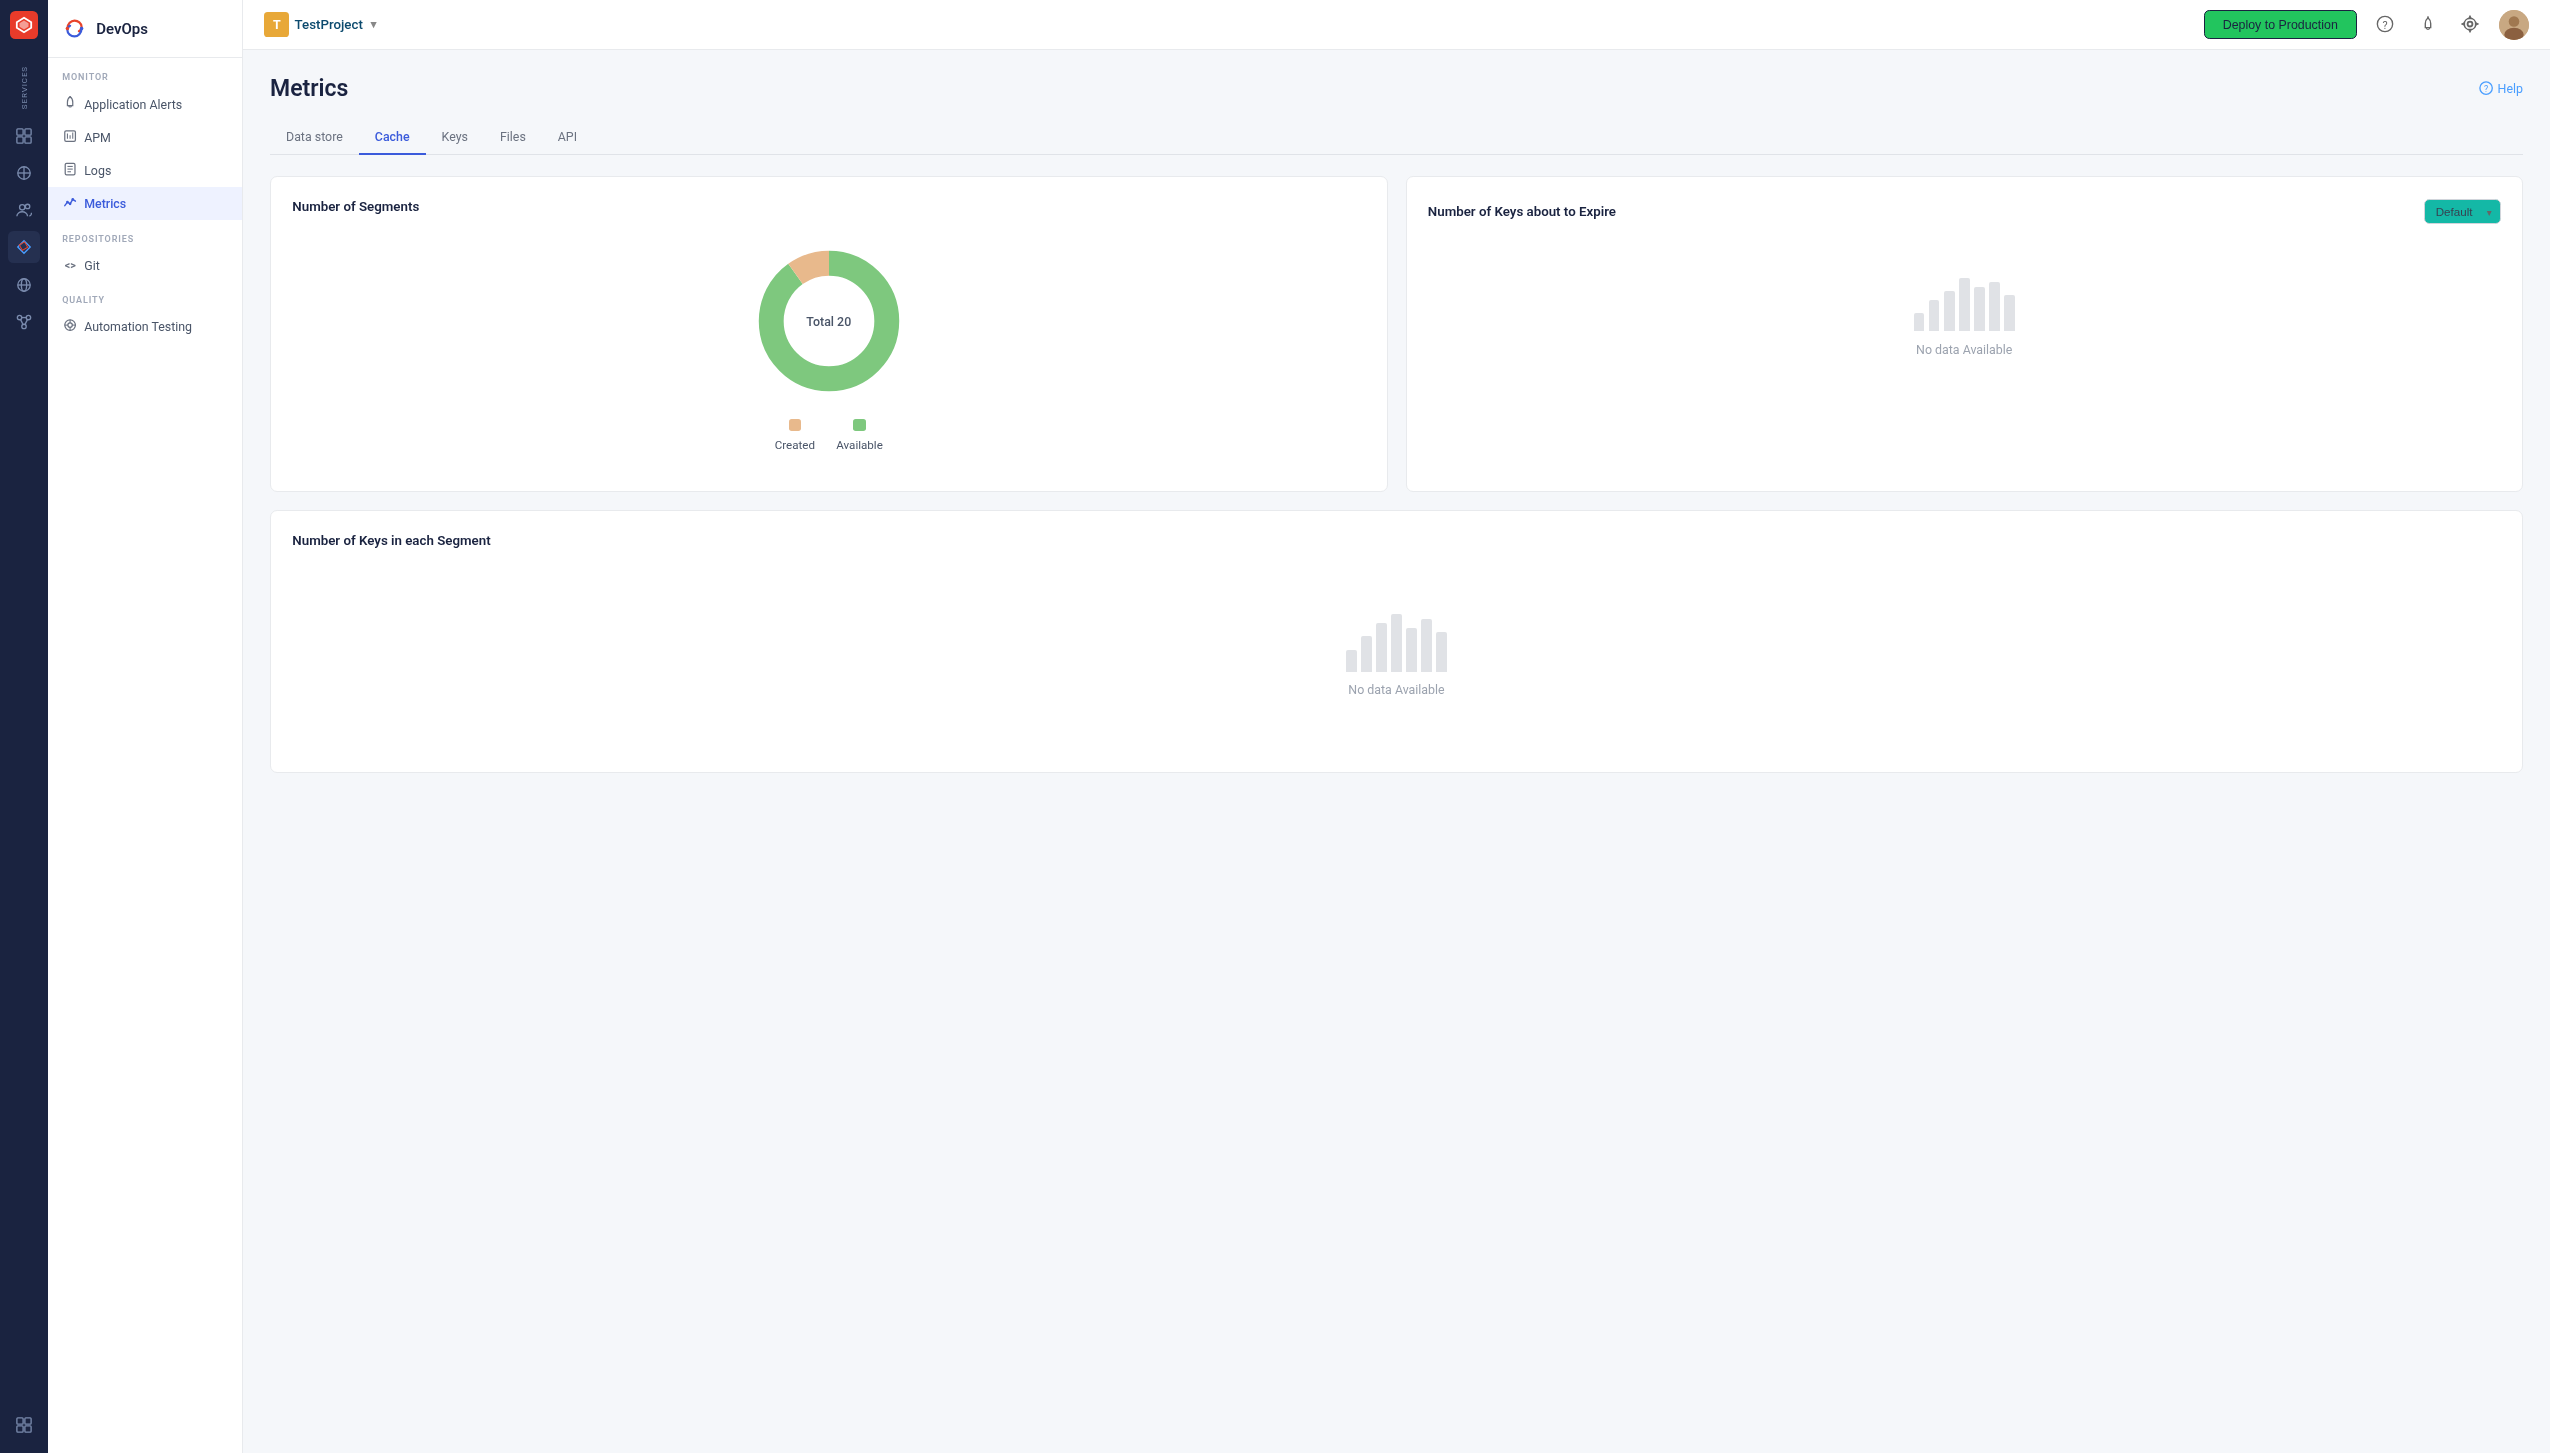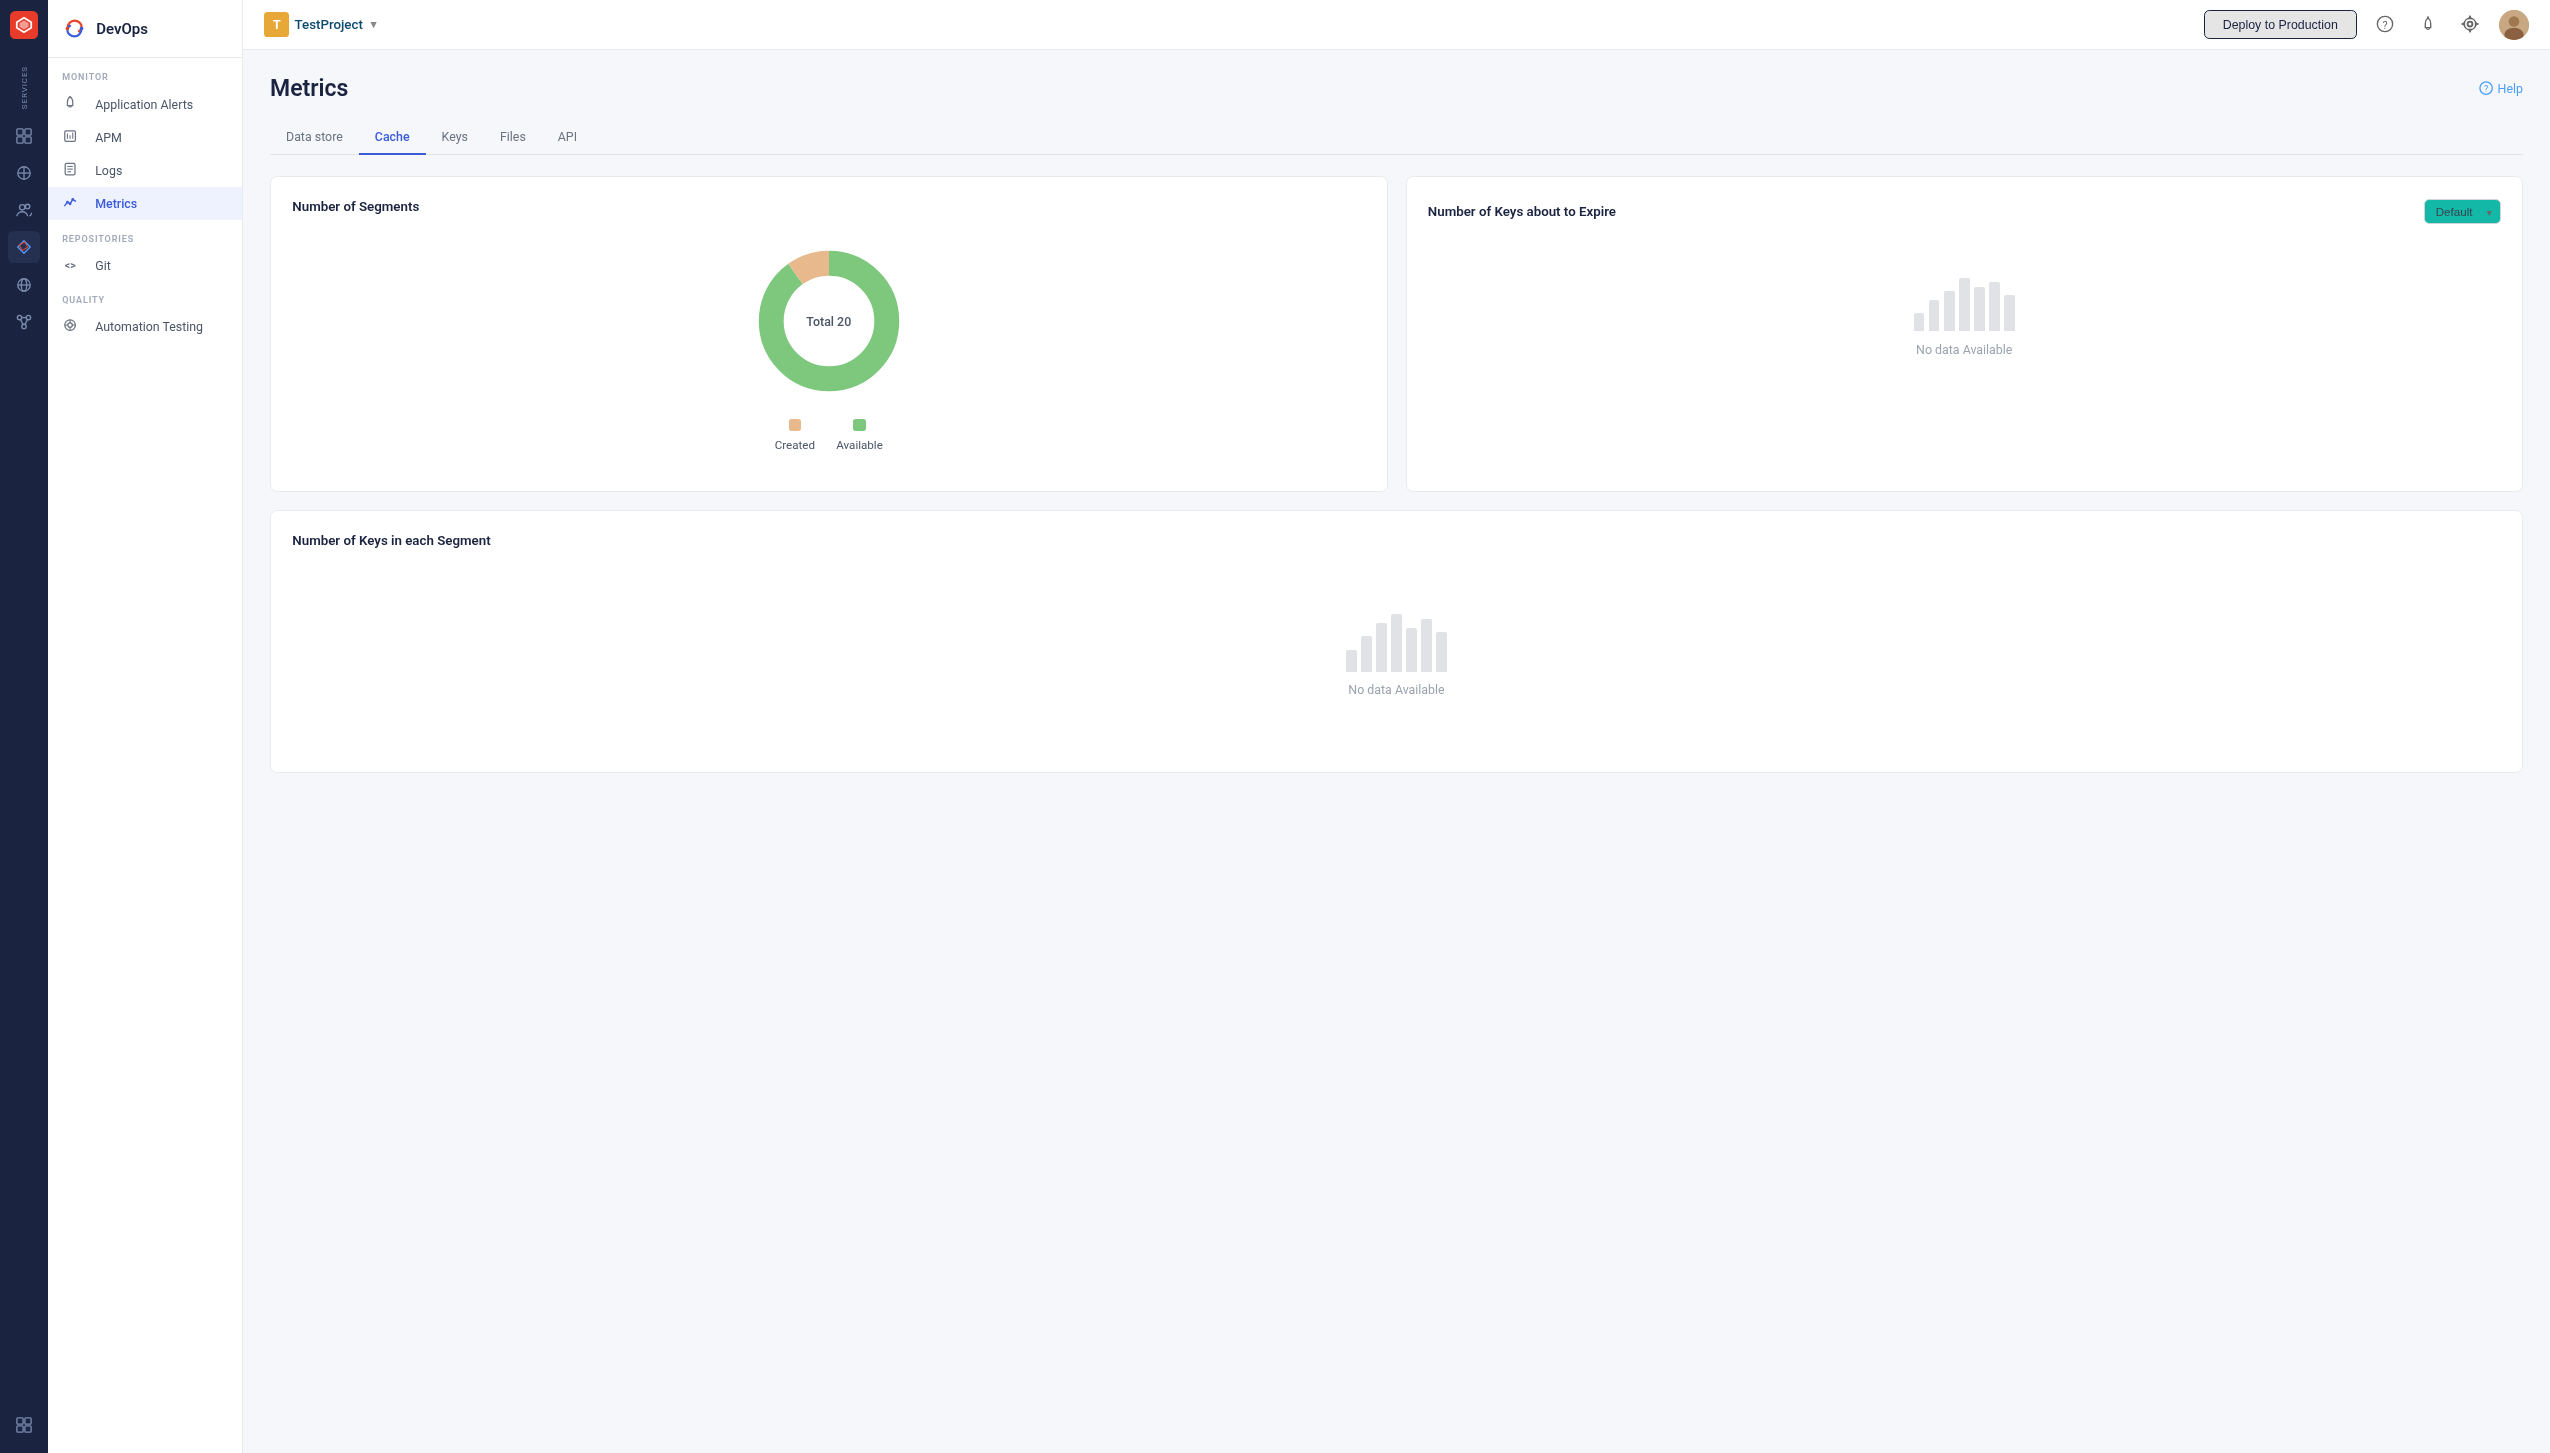--- a/index.html
+++ b/index.html
@@ -82,21 +82,21 @@
       font-size: 9px;
       font-weight: 600;
       text-transform: uppercase;
       letter-spacing: 0.9px;
       color: #a0a8b8;
       padding: 14.2px 14.2px 5.3px;
     }
     .sidebar-item {
       display: flex;
       align-items: center;
-      gap: 17px;
+      gap: 6px;
       padding: 8px 14.2px;
       cursor: pointer;
       color: #4a5568;
       font-size: 12.4px;
       border-radius: 0;
       transition: background 0.15s;
     }
     .sidebar-item.active {
       background: #eef2ff;
       color: #3b5bdb;
@@ -150,21 +150,21 @@
       font-size: 13.3px;
       font-weight: 500;
       color: #0c4a6e;
     }
     .chevron-down {
       font-size: 10.7px;
       color: #888;
     }
     .top-nav-spacer { flex: 1; }
     .deploy-btn {
-      background: #e5e5e5;
+      background: #22c55e;
       border: 1.3px solid #1a2340;
       border-radius: 5.3px;
       padding: 6.2px 18px;
       font-size: 12.4px;
       font-weight: 500;
       color: #1a2340;
       cursor: pointer;
       transition: background 0.15s;
     }
     .nav-icon-btn {

